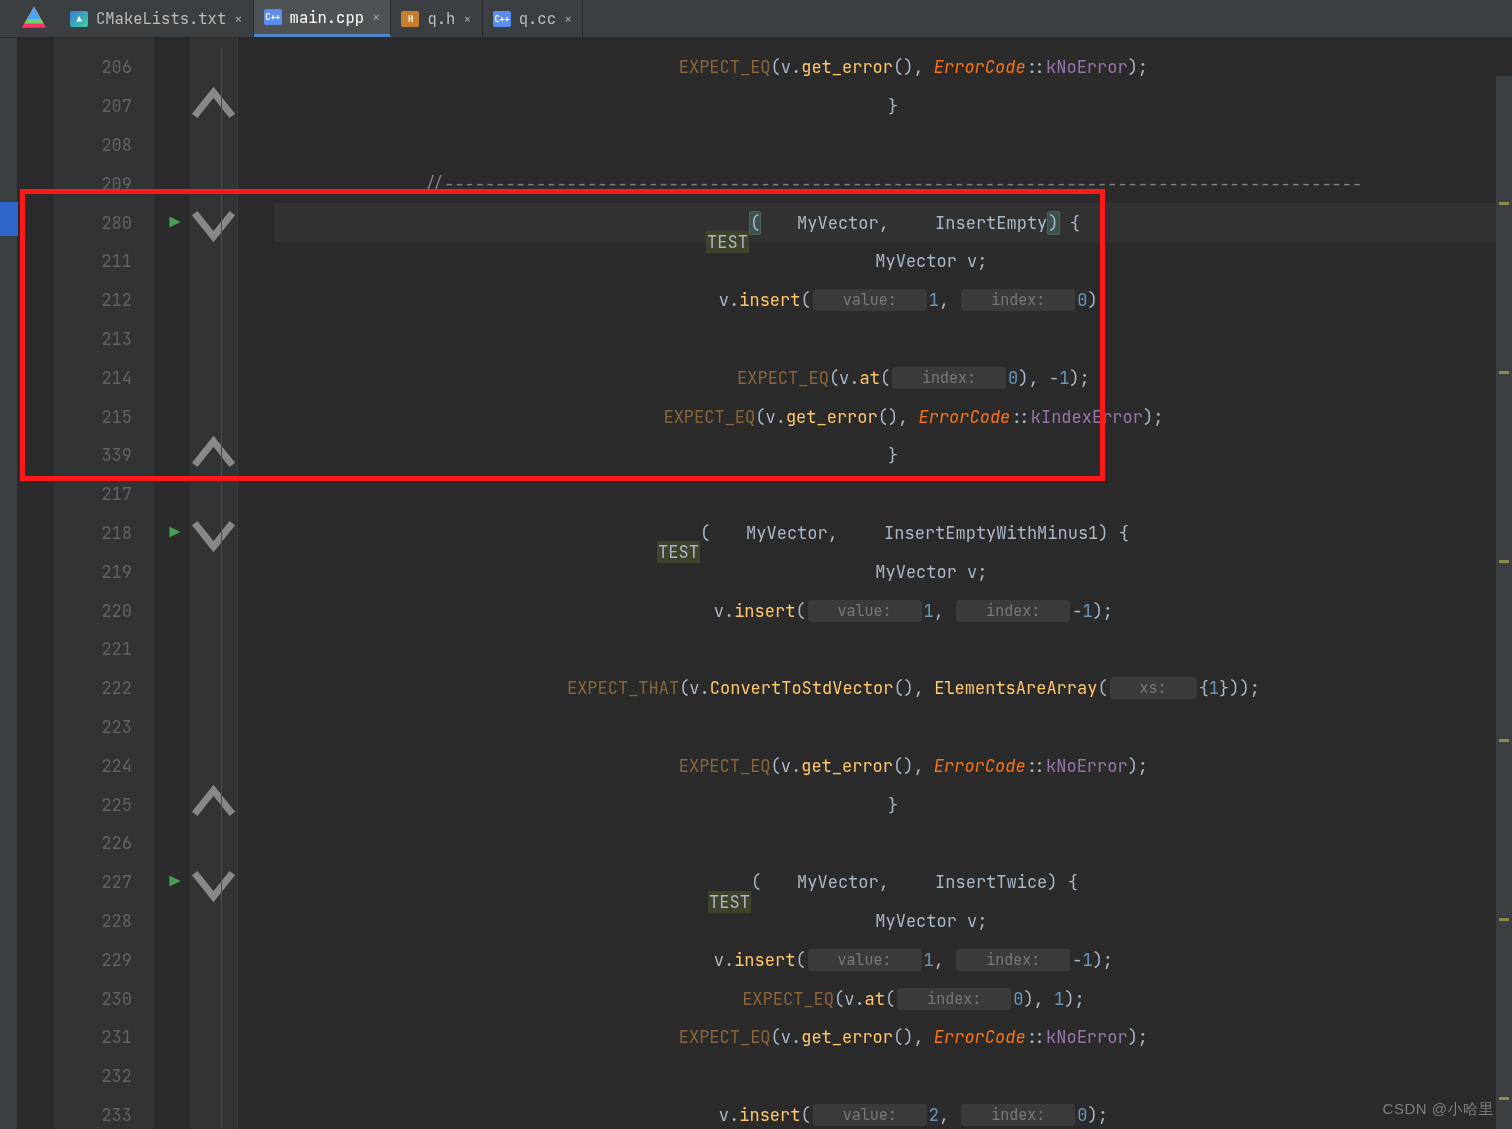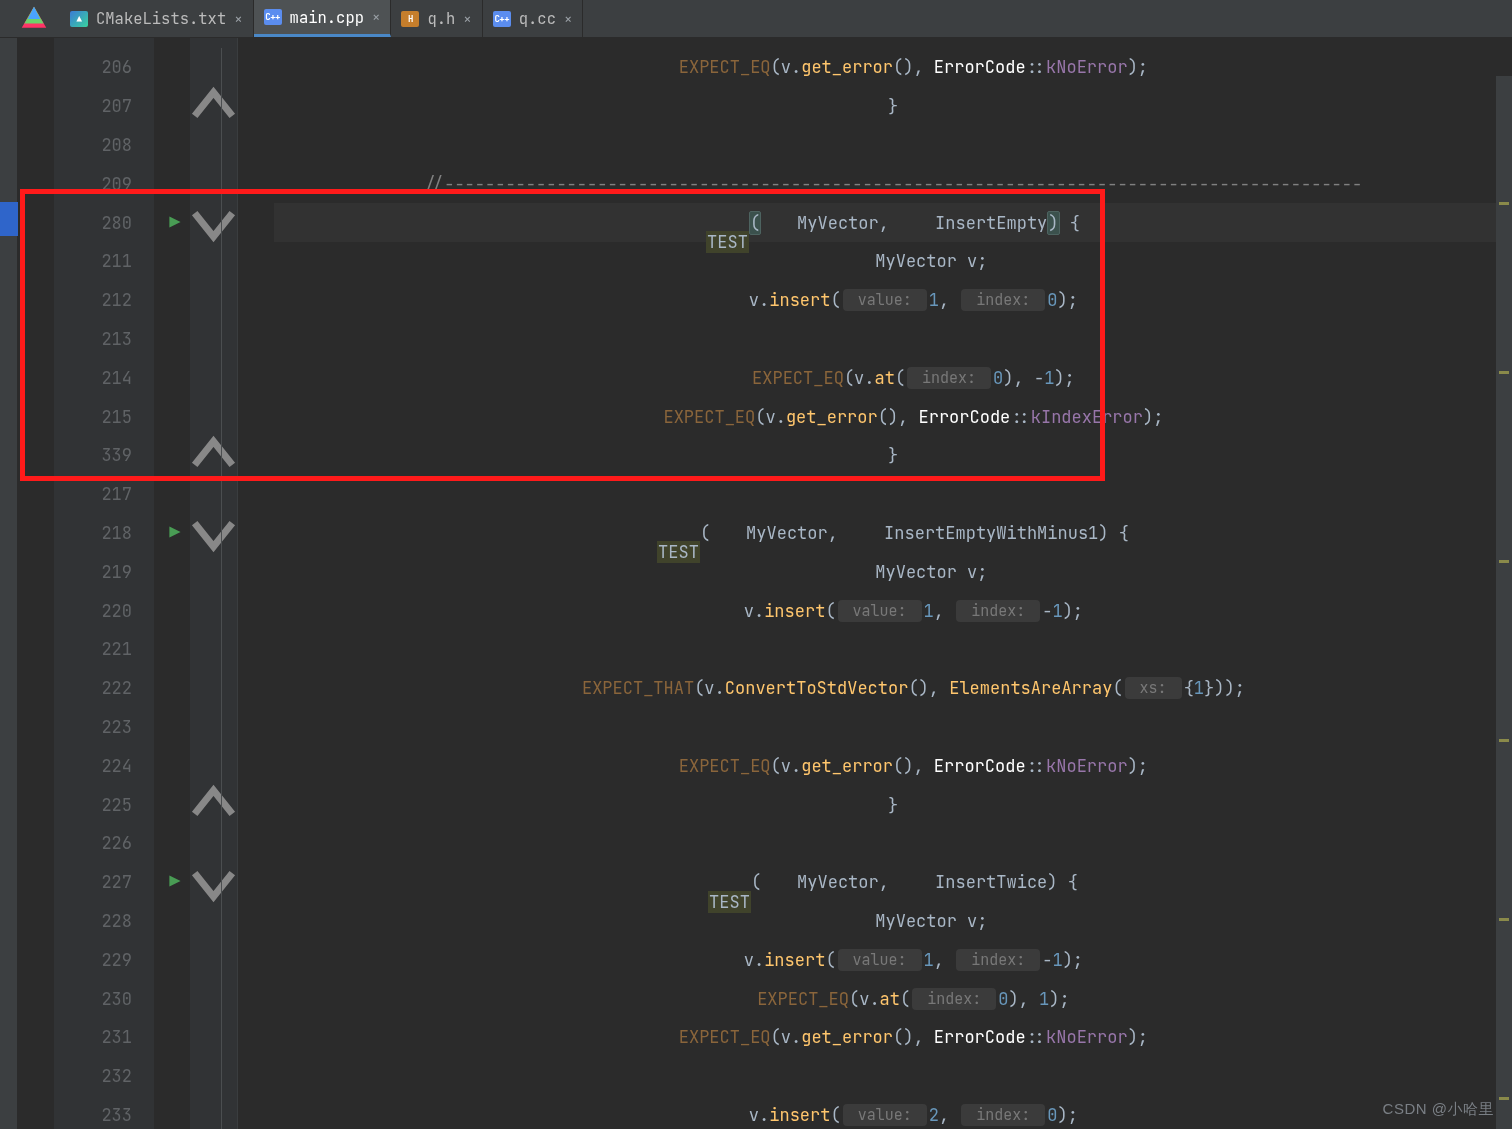--- a/index.html
+++ b/index.html
@@ -141,27 +141,27 @@
     left:0; right:0;
     height:38.8px;
     background:#323232;
     z-index:-1;
   }
   .fn  { color:#ffc66d; }
   .mac { color:#8a653b; }
   .id  { color:#a9b7c6;padding-left:36px; }
   .num { color:#6897bb; }
   .cmt { color:#808080; }
-  .ns  { color:#ffffff; }
+  .ns  { color:#f97316;font-style:italic; }
   .enum{ color:#9876aa; }
   .hint {
     background:#3b3b3b;
     color:#787878;
     border-radius:4px;
-    padding:1px 6px;
+    padding:1px 21px;
     font-size:15px;
     margin:0 2px;
   }
   .test-hl {
     background:#40432b;
     padding:0 1px;
     margin-top:39px;
   }
   .caret-bracket {
     background:#3b514d;

